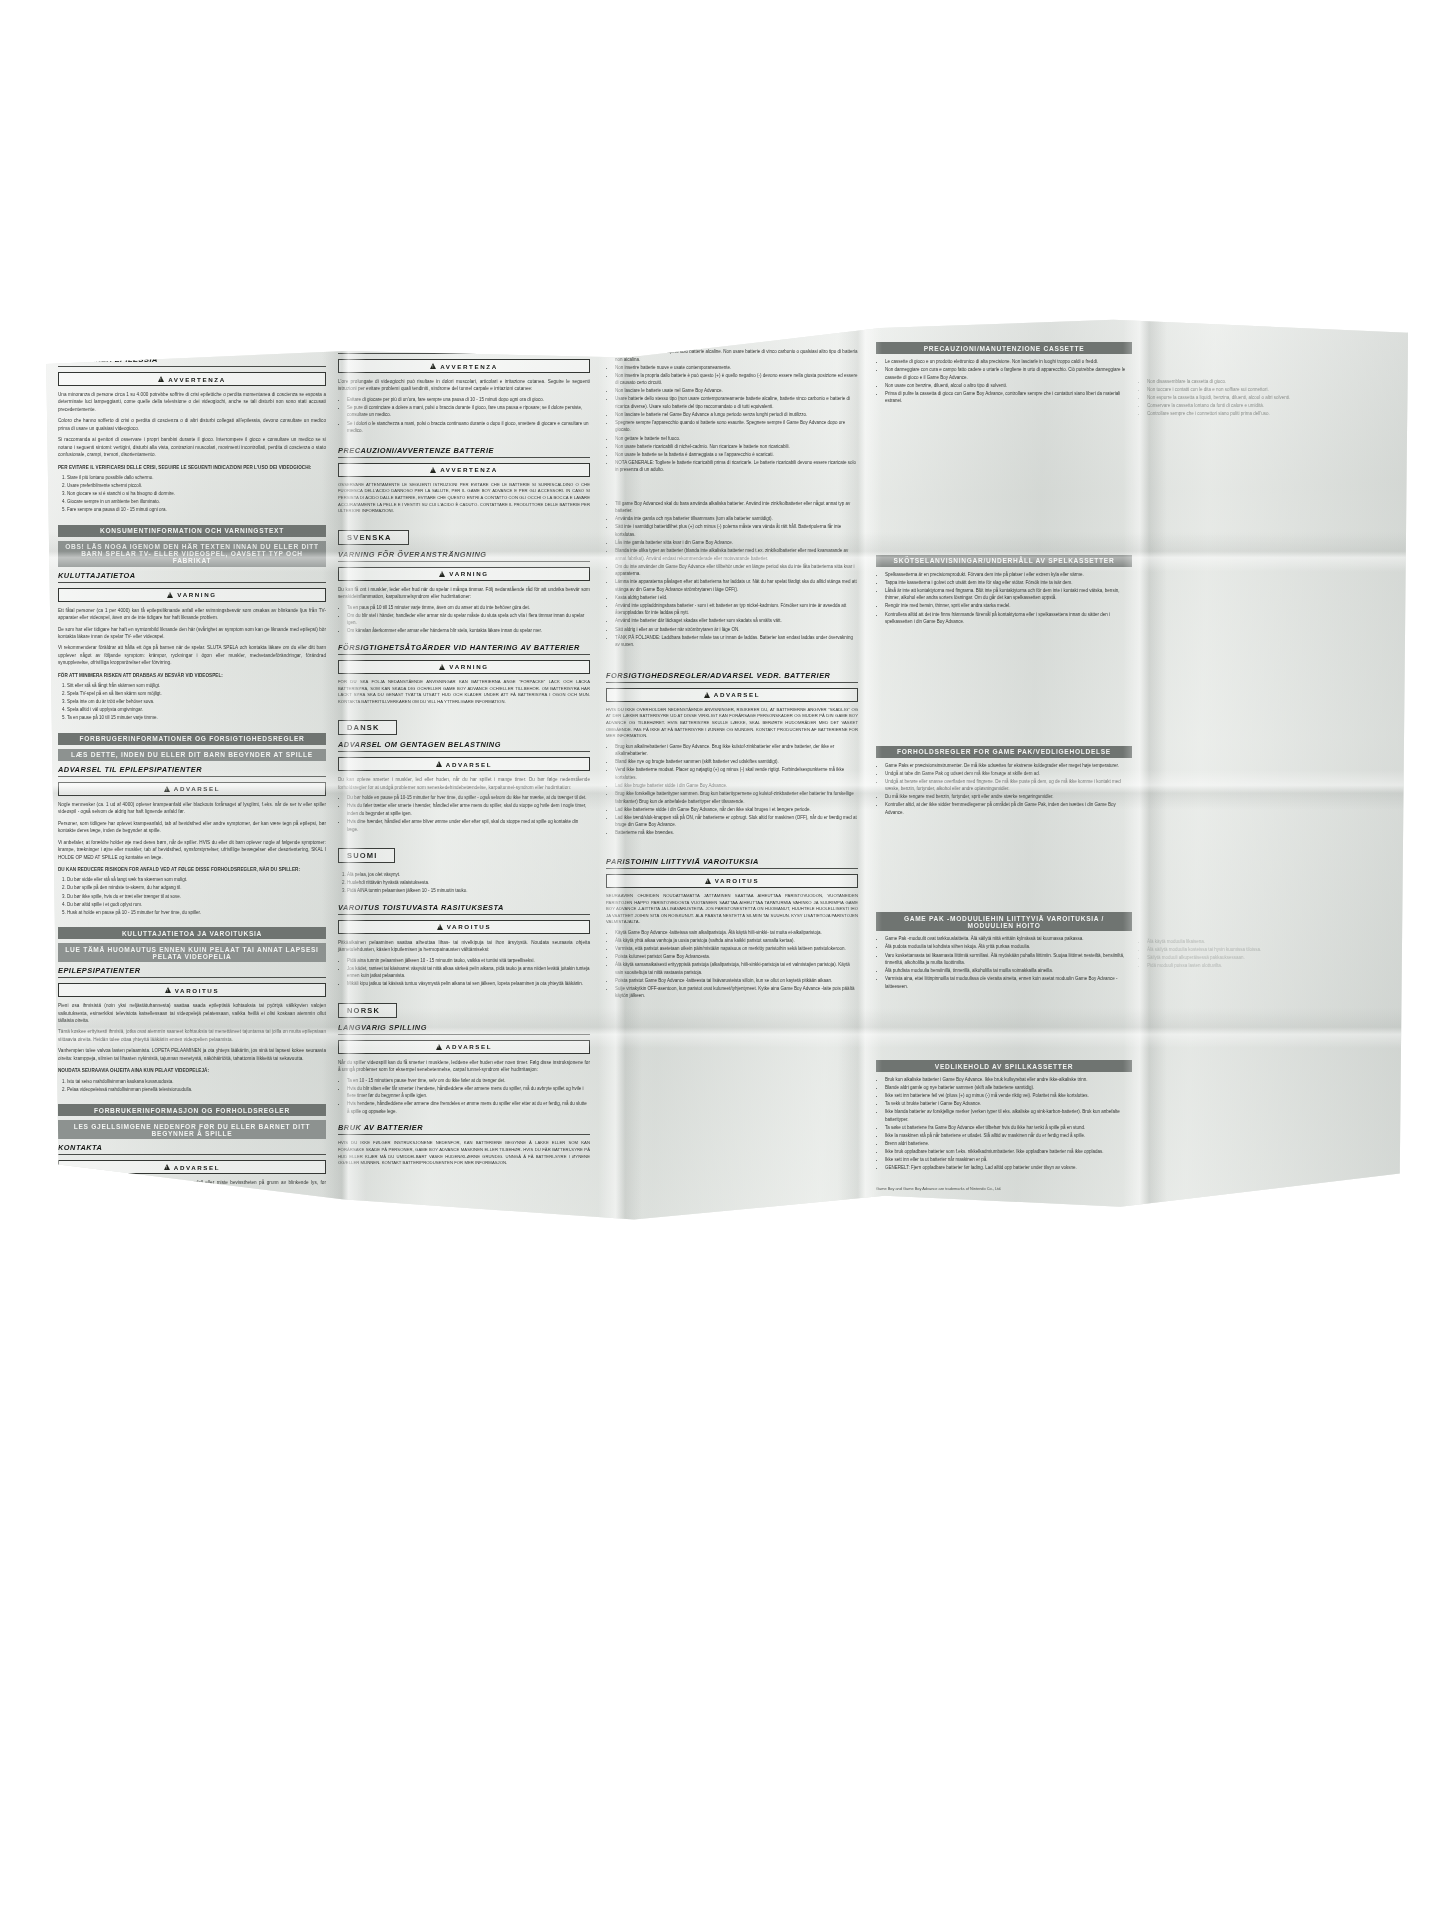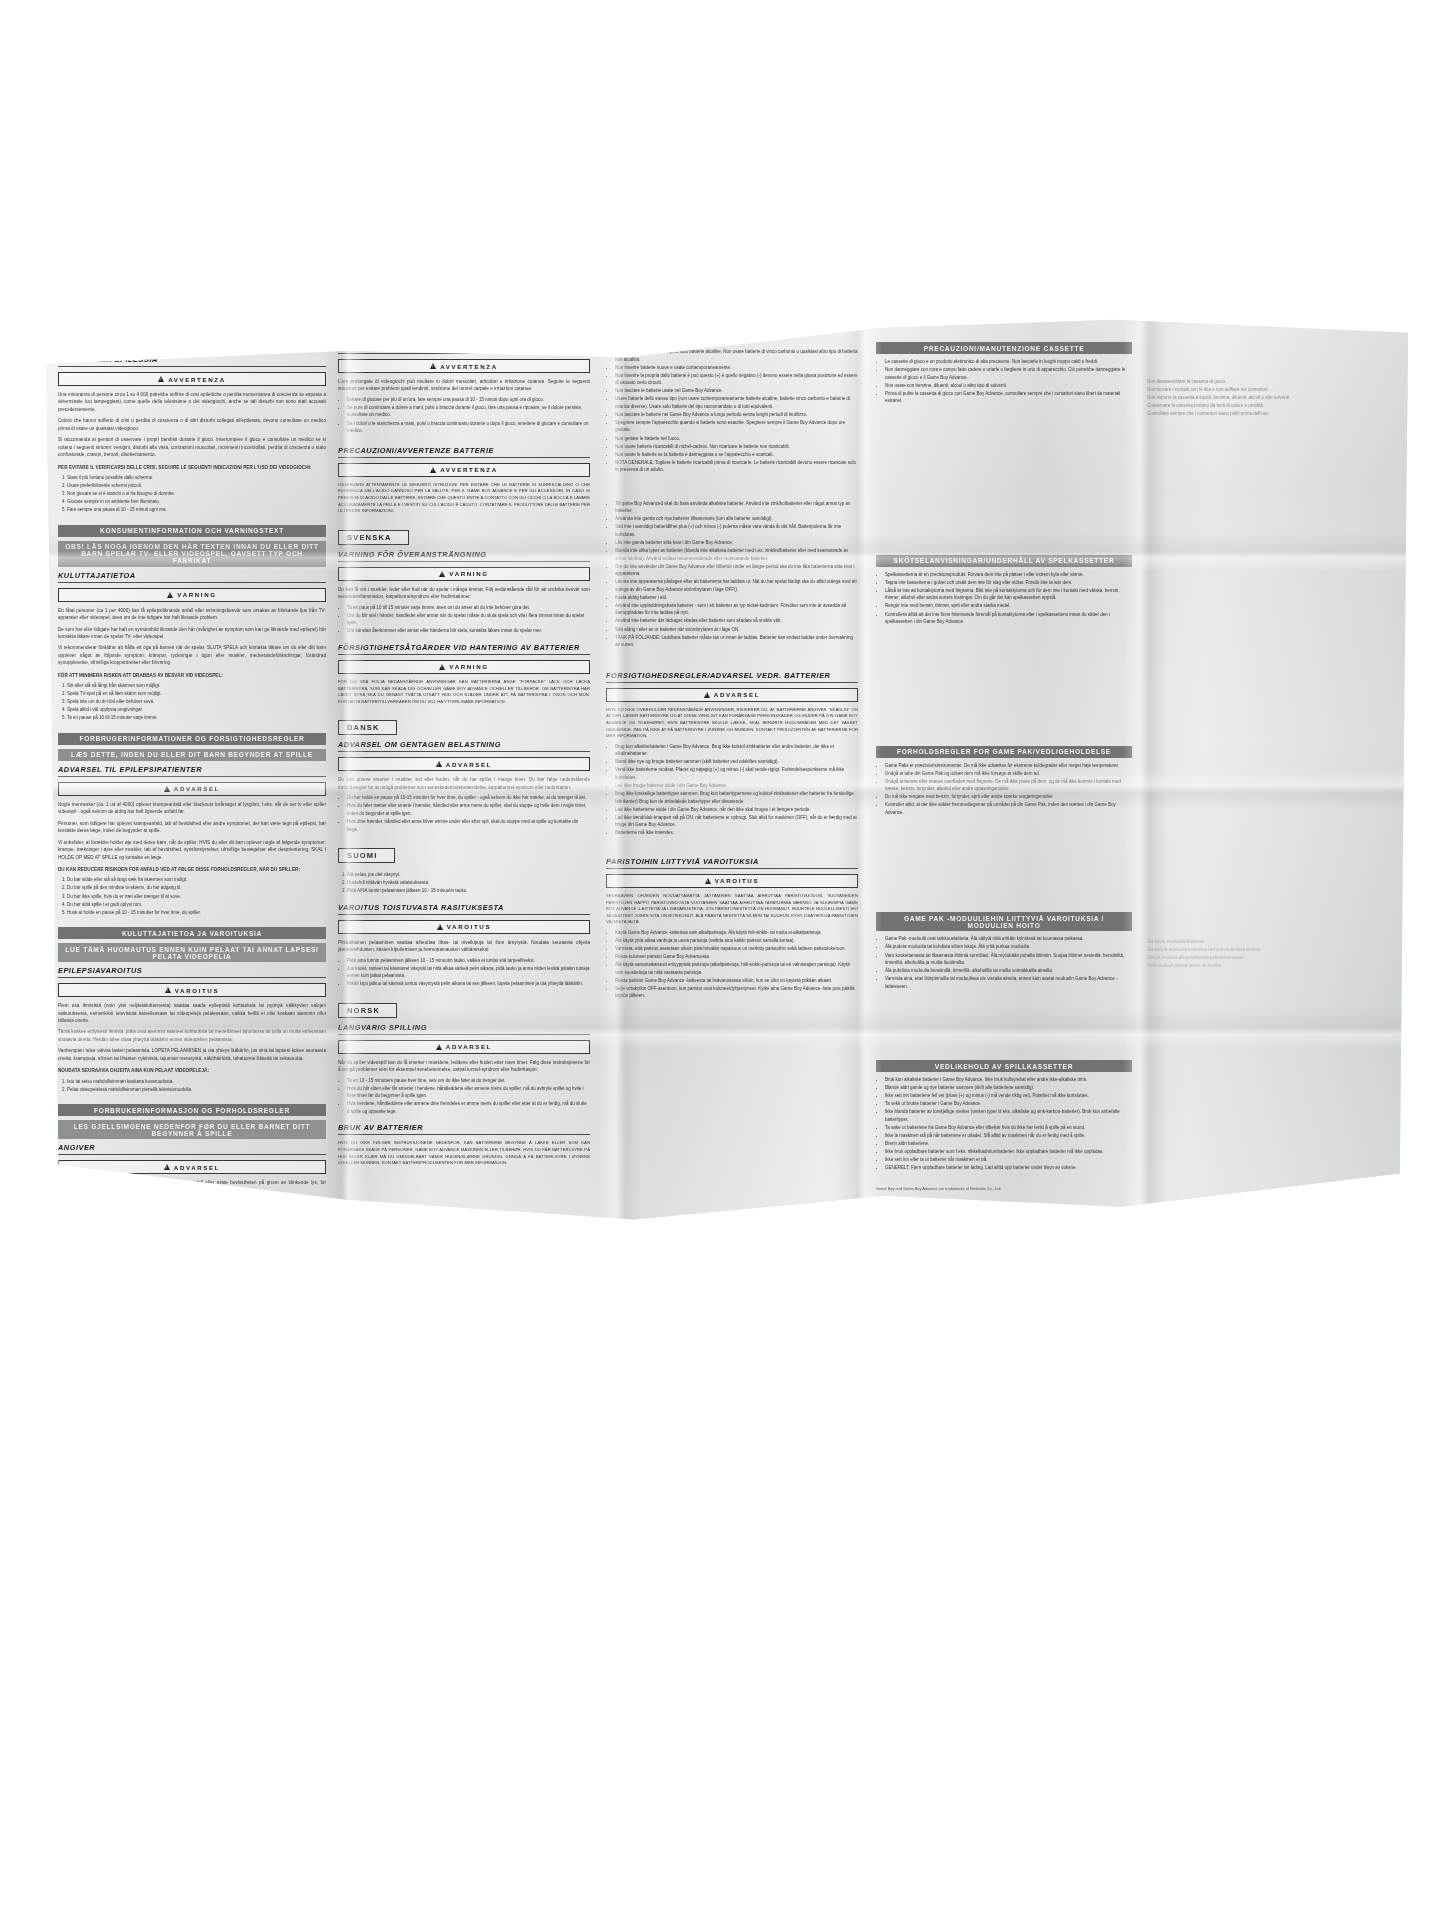--- a/index.html
+++ b/index.html
@@ -160,39 +160,39 @@
           <li>Du bør spille på den mindste tv-skærm, du har adgang til.</li>
           <li>Du bør ikke spille, hvis du er træt eller trænger til at sove.</li>
           <li>Du bør altid spille i et godt oplyst rum.</li>
           <li>Husk at holde en pause på 10 - 15 minutter for hver time, du spiller.</li>
         </ol>
       </div>
 
       <div class="blk">
         <div class="strip">KULUTTAJATIETOA JA VAROITUKSIA</div>
         <div class="strip light">LUE TÄMÄ HUOMAUTUS ENNEN KUIN PELAAT TAI ANNAT LAPSESI PELATA VIDEOPELIA</div>
-        <div class="title">EPILEPSIAVAROITUS</div>
+        <div class="title">EPILEPSIPATIENTER</div>
         <div class="warn">
           <span class="tri"></span>
           <span class="lbl">VAROITUS</span>
         </div>
         <div class="body">Pieni osa ihmisistä (noin yksi neljästätuhannesta) saattaa saada epileptisiä kohtauksia tai pyörtyä välkkyvien valojen vaikutuksesta, esimerkiksi televisiota katsellessaan tai videopelejä pelatessaan, vaikka heillä ei olisi koskaan aiemmin ollut tällaisia oireita.</div>
         <div class="body" style="margin-top:4px">Tämä koskee erityisesti ihmisiä, jotka ovat aiemmin saaneet kohtauksia tai menettäneet tajuntansa tai joilla on muita epilepsiaan viittaavia oireita. Heidän tulee ottaa yhteyttä lääkäriin ennen videopelien pelaamista.</div>
         <div class="body" style="margin-top:4px">Vanhempien tulee valvoa lasten pelaamista. LOPETA PELAAMINEN ja ota yhteys lääkäriin, jos sinä tai lapsesi kokee seuraavia oireita: kramppeja, silmien tai lihasten nykimistä, tajunnan menetystä, näköhäiriöitä, tahattomia liikkeitä tai sekavuutta.</div>
         <div class="body" style="margin-top:5px;font-weight:bold">NOUDATA SEURAAVIA OHJEITA AINA KUN PELAAT VIDEOPELEJÄ:</div>
         <ol class="list">
           <li>Istu tai seiso mahdollisimman kaukana kuvaruudusta.</li>
           <li>Pelaa videopeleissä mahdollisimman pienellä televisioruudulla.</li>
         </ol>
       </div>
 
       <div class="blk">
         <div class="strip">FORBRUKERINFORMASJON OG FORHOLDSREGLER</div>
         <div class="strip light">LES GJELLSIMGENE NEDENFOR FØR DU ELLER BARNET DITT BEGYNNER Å SPILLE</div>
-        <div class="title">ANGIVER</div>
+        <div class="title">KONTAKTA</div>
         <div class="warn">
           <span class="tri"></span>
           <span class="lbl">ADVARSEL</span>
         </div>
         <div class="body">Enkelte mennesker (omtrent 1 av 4 000) kan få epileptiske anfall eller miste bevisstheten på grunn av blinkende lys, for eksempel når de ser på TV eller spiller videospill, selv om de ikke har hatt slike anfall før.</div>
         <div class="body" style="margin-top:4px">Alle som har hatt et epileptisk anfall, mistet bevisstheten eller hatt andre symptomer som kan knyttes til epilepsi, bør kontakte lege før de begynner å spille videospill.</div>
         <div class="body" style="margin-top:4px">Foreldre bør holde øye med barna sine når de spiller videospill. SLUTT Å SPILLE og kontakt lege hvis du eller barnet ditt opplever noen av de følgende symptomene: krampetrekninger, rykninger i muskler eller rundt øynene, bevissthetstap, synsforstyrrelser, ukontrollerte bevegelser eller desorientering.</div>
         <div class="body" style="margin-top:5px;font-weight:bold">FOR Å REDUSERE FAREN FOR ANFALL NÅR DU SPILLER VIDEOSPILL, BØR DU:</div>
         <ol class="list">
           <li>Sitte eller stå så langt bort fra skjermen som mulig.</li>

